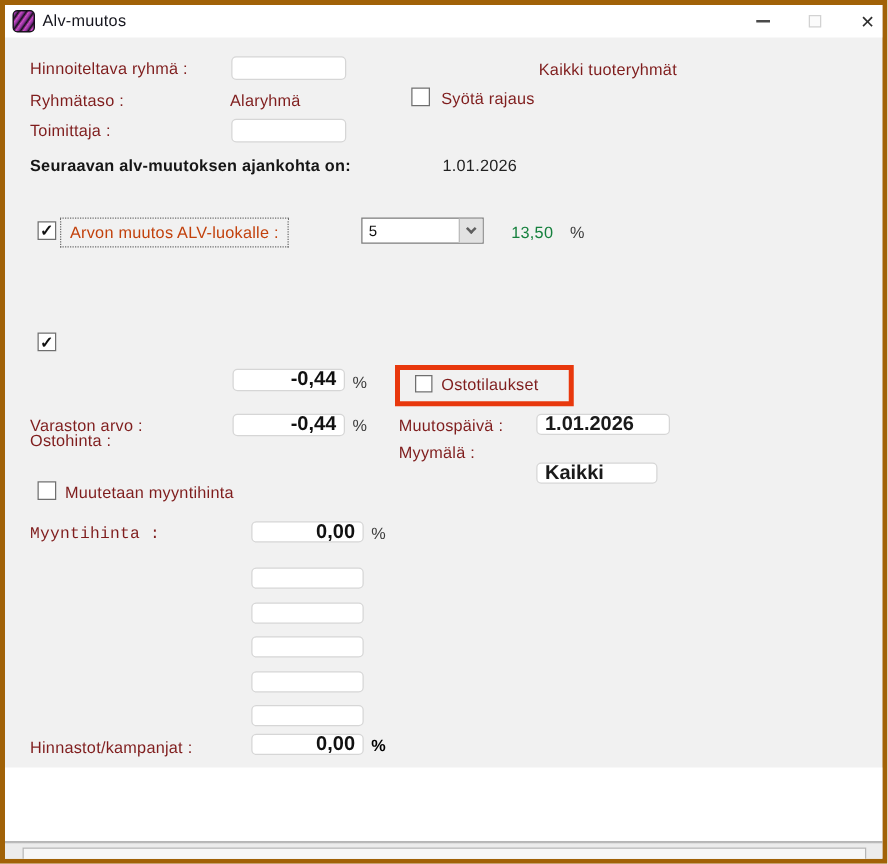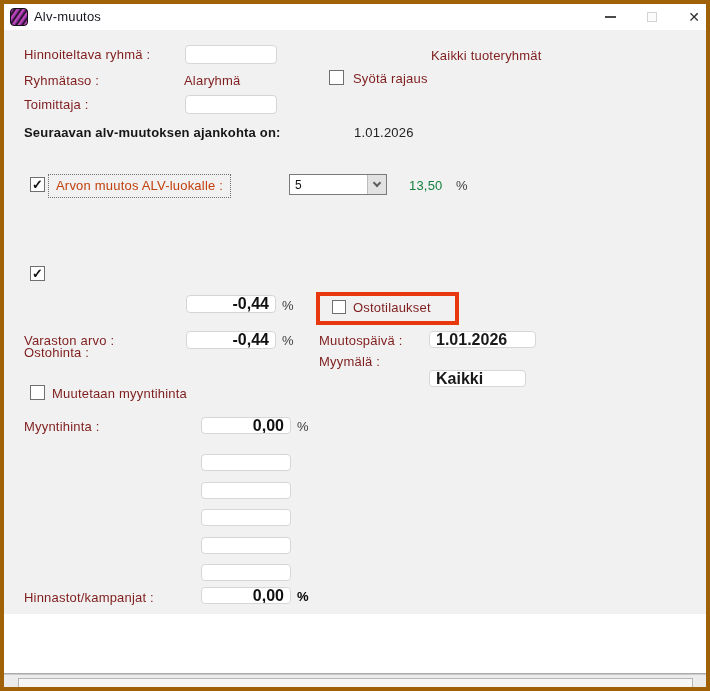--- a/index.html
+++ b/index.html
@@ -164,21 +164,21 @@
   <div class="pct" style="left:278px; top:329px;">%</div>
 
   <div class="lbl" style="left:315px; top:329px;">Muutospäivä :</div>
   <input class="txtbox" style="left: 425px; top: 327px; width: 107px; height: 17px; font-weight: 700;" value="1.01.2026">
   <div class="lbl" style="left:315px; top:350px;">Myymälä :</div>
   <input class="txtbox" style="left: 425px; top: 348px; width: 97px; height: 17px; font-weight: 700; margin-top: 18px;" value="Kaikki">
 
   <div class="cb" style="left:26px; top:381px;"></div>
   <div class="lbl" style="left:48px; top:382px;">Muutetaan myyntihinta</div>
 
-  <div class="lbl" style="left:20px; top:415px;">Myyntihinta :</div>
+  <div class="lbl" style="left:20px; top:415px;font-family:Liberation Mono, monospace;">Myyntihinta :</div>
   <input class="txtbox num" style="left: 197px; top: 413px; width: 90px; height: 17px;" value="0,00">
   <div class="pct" style="left:293px; top:415px;">%</div>
 
   <input class="txtbox" style="left: 197px; top: 450px; width: 90px; height: 17px;">
   <input class="txtbox" style="left: 197px; top: 478px; width: 90px; height: 17px;">
   <input class="txtbox" style="left: 197px; top: 505px; width: 90px; height: 17px;">
   <input class="txtbox" style="left: 197px; top: 533px; width: 90px; height: 17px;">
   <input class="txtbox" style="left: 197px; top: 560px; width: 90px; height: 17px;">
 
   <div class="lbl" style="left:20px; top:586px;">Hinnastot/kampanjat :</div>

